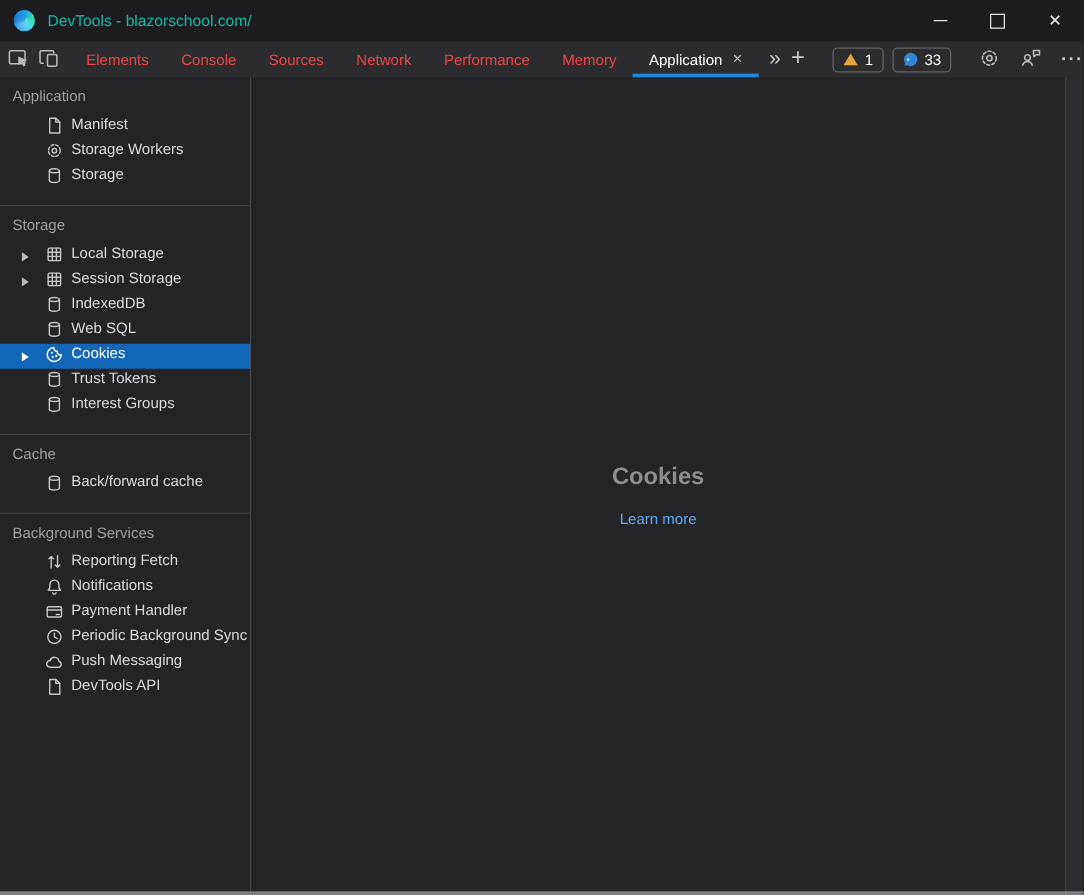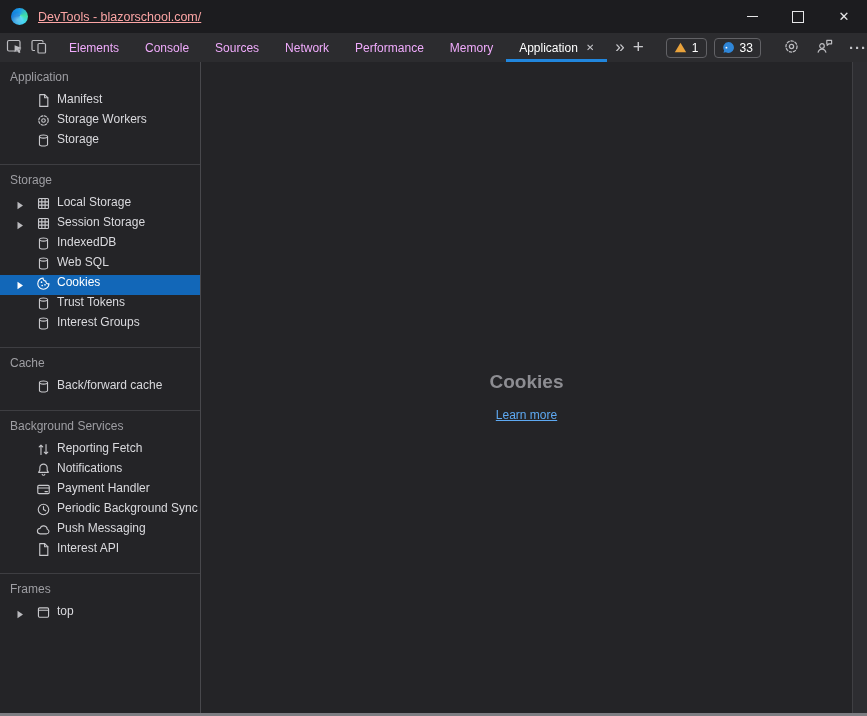--- a/index.html
+++ b/index.html
@@ -13,32 +13,32 @@
   .window{width:867px;height:716px;display:flex;flex-direction:column;position:relative;background:#242427;}
 
   
   .titlebar{height:33px;flex:0 0 33px;background:#1c1c1f;display:flex;align-items:center;}
   .edge-logo{
     width:17px;height:17px;border-radius:50%;margin:0 10px 0 11px;flex:0 0 auto;
     background:
       radial-gradient(circle at 38% 68%, rgba(255,255,255,.30), transparent 46%),
       conic-gradient(from 150deg at 52% 45%, #43d7f5, #0f7ad8 110deg, #1e9bea 210deg, #41e0a5 300deg, #43d7f5);
   }
-  .title-text{color:#fca5a5;font-size:12.5px;flex:1;text-decoration:underline;}
+  .title-text{color:#14b8a6;font-size:12.5px;flex:1;}
   .win-controls{display:flex;height:100%;}
   .win-btn{width:46px;height:100%;display:flex;align-items:center;justify-content:center;color:#e6e6e8;background:transparent;border:none;padding:0;cursor:default;}
   .glyph-min{width:11px;height:1px;background:#e6e6e8;display:block;}
   .glyph-max{width:10px;height:10px;border:1px solid #e6e6e8;display:block;}
   .glyph-close{font-size:13px;line-height:1;}
 
   
   .toolbar{height:29px;flex:0 0 29px;background:#2c2c2f;display:flex;align-items:center;}
   .tool-btn{width:24px;height:24px;margin-left:6px;display:flex;align-items:center;justify-content:center;color:#bcbcc0;background:none;border:none;padding:0;}
   .tabs{display:flex;height:100%;margin-left:8px;}
-  .tab{padding:0 13px;display:flex;align-items:center;gap:8px;color:#f0abfc;font-size:12px;position:relative;cursor:default;white-space:nowrap;}
+  .tab{padding:0 13px;display:flex;align-items:center;gap:8px;color:#ef4444;font-size:12px;position:relative;cursor:default;white-space:nowrap;}
   .tab.active{color:#ffffff;}
   .tab.active::after{content:'';position:absolute;left:0;right:0;bottom:0;height:3px;background:var(--accent,#2186dd);}
   .tab-close{font-size:10px;color:#c9c9cd;line-height:1;}
   .chevrons{font-size:17px;color:#c9c9cd;margin:0 4px 2px 8px;}
   .plus{font-size:19px;font-weight:300;color:#c9c9cd;margin:0 8px 2px 4px;}
   .badges{display:flex;gap:7px;margin-left:14px;}
   .badge{display:flex;align-items:center;gap:5px;border:1px solid #626266;border-radius:4px;padding:2px 7px;background:#2c2c2f;color:#fff;font-size:12px;}
   .right-icons{display:flex;align-items:center;margin-left:10px;}
   .right-icons .tool-btn{margin-left:9px;}
   .dots{font-size:15px;letter-spacing:1px;color:#c3c3c7;font-weight:bold;}
@@ -51,21 +51,21 @@
   .section-title{color:#9e9ea3;font-size:12px;padding:8px 10px 8px;}
   .row{height:20px;display:flex;padding-left:16px;font-size:12px;color:#dadade;cursor:pointer;}
   .row .arrow{width:19px;flex:0 0 19px;display:flex;align-items:center;color:#b9b9bd;}
   .row .row-icon{width:16px;height:16px;flex:0 0 16px;margin-right:6px;display:flex;align-items:center;justify-content:center;color:#c8c8cc;}
   .row .row-label{white-space:nowrap;}
   .row.selected{background:var(--selection,#1267b8);color:#ffffff;}
   .row.selected .arrow,.row.selected .row-icon{color:#ffffff;}
 
   .main{flex:1;display:flex;flex-direction:column;align-items:center;background:#242427;min-width:0;}
   .main-title{margin:309px 0 0;font-size:19px;font-weight:bold;color:#8d8d92;}
-  .learn-more{margin-top:15px;font-size:12px;color:var(--link,#5ea9f2);text-decoration:underline;cursor:pointer;}
+  .learn-more{margin-top:15px;font-size:12px;color:var(--link,#5ea9f2);cursor:pointer;}
 
   .vscroll{width:14px;flex:0 0 14px;background:#2d2d31;border-left:1px solid #3f3f43;}
   .hscroll{position:absolute;left:0;bottom:0;width:867px;height:3px;background:#7d7d82;}
 </style>
 </head>
 <body>
 
 <div class="window">
 
   <div class="titlebar">
@@ -362,38 +362,21 @@
             <span class="row-label">Push Messaging</span>
           </div>
           <div class="row">
             <span class="arrow"></span>
             <span class="row-icon">
               <svg width="15" height="15" viewBox="0 0 16 16" fill="none" stroke="currentColor" stroke-width="1.2" stroke-linecap="round" stroke-linejoin="round">
                 <path d="M4 1.7h5.2L12.6 5v9.3H4z"></path>
                 <path d="M9.2 1.7V5h3.4"></path>
               </svg>
             </span>
-            <span class="row-label">Interest API</span>
-          </div>
-        </div>
-        <div class="section">
-          <div class="section-title">Frames</div>
-          <div class="row">
-            <span class="arrow">
-              <svg width="8" height="9" viewBox="0 0 8 9" fill="currentColor" stroke="none">
-                <path d="M1.5 0.8L7 4.5 1.5 8.2z"></path>
-              </svg>
-            </span>
-            <span class="row-icon">
-              <svg width="15" height="15" viewBox="0 0 16 16" fill="none" stroke="currentColor" stroke-width="1.2" stroke-linecap="round" stroke-linejoin="round">
-                <rect x="2.6" y="3" width="10.8" height="10" rx="1.2"></rect>
-                <path d="M2.6 5.6h10.8"></path>
-              </svg>
-            </span>
-            <span class="row-label">top</span>
+            <span class="row-label">DevTools API</span>
           </div>
         </div>
       </aside>
 
     <div class="main">
       <h2 class="main-title">Cookies</h2>
       <a class="learn-more">Learn more</a>
     </div>
 
     <div class="vscroll"></div>

